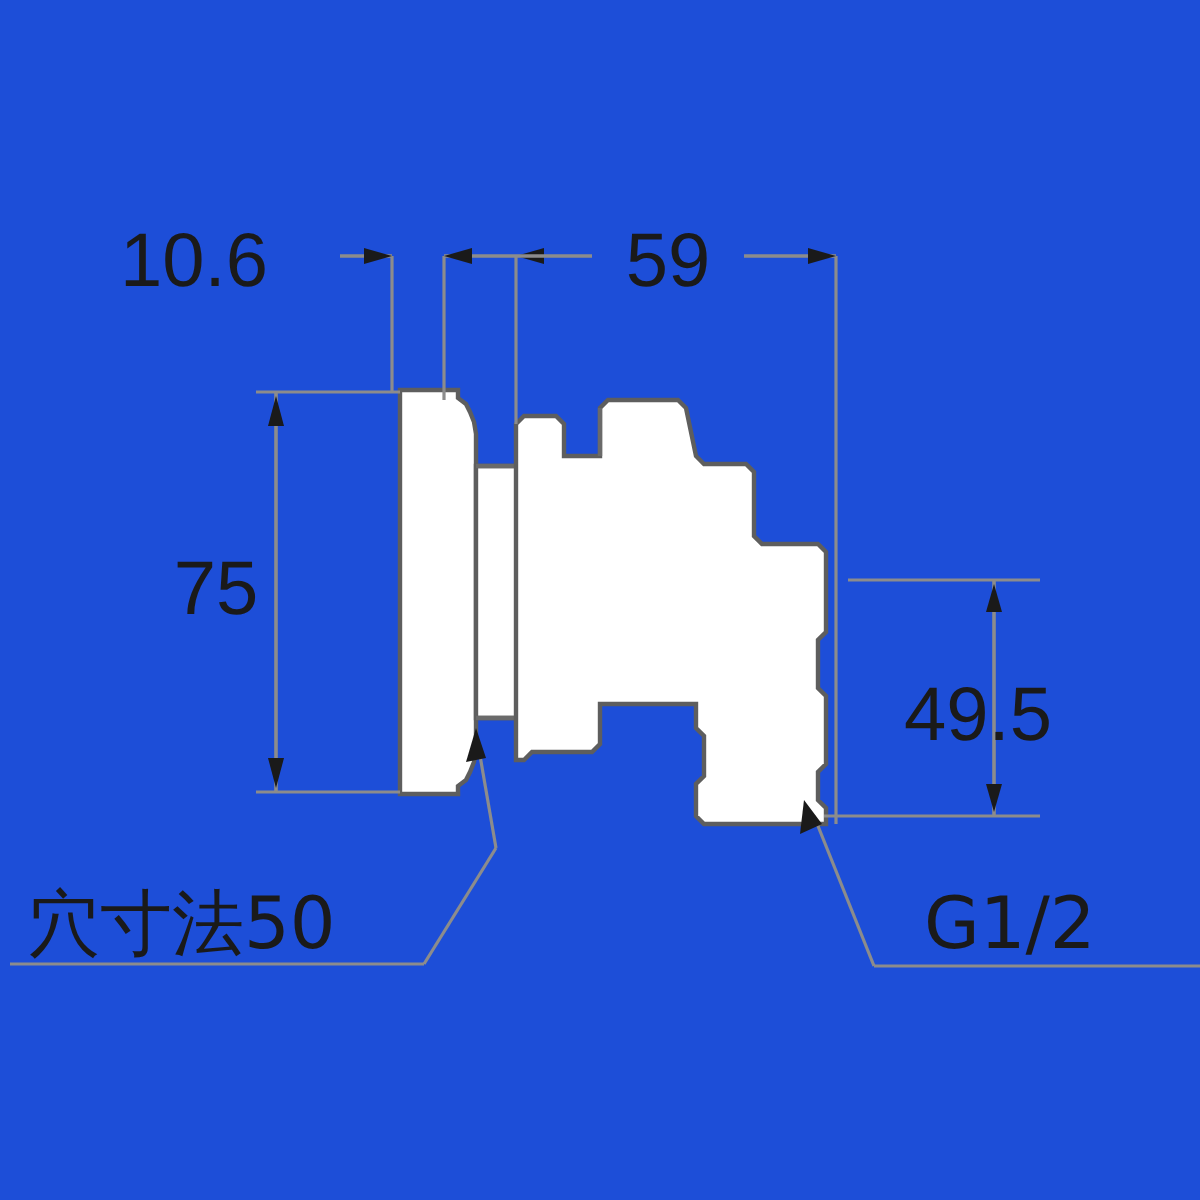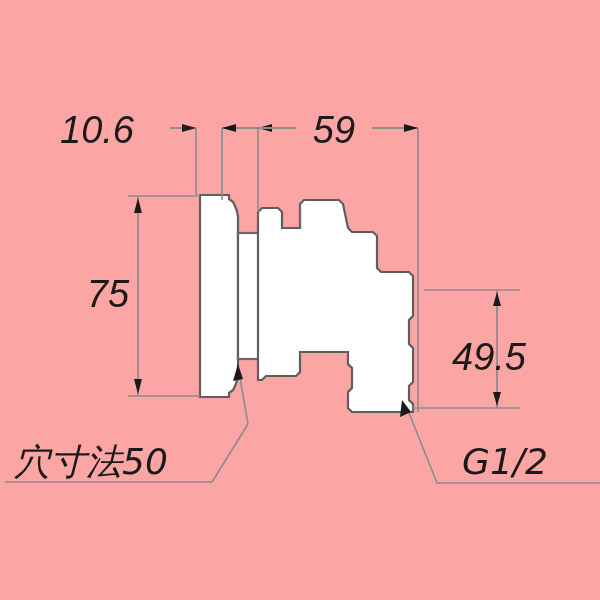--- a/index.html
+++ b/index.html
@@ -8,23 +8,22 @@
     padding: 0;
     background: #ffffff;
   }
   body {
     font-family: "Liberation Sans", sans-serif;
   }
   #drawing-root {
     position: relative;
     width: 600px;
     height: 600px;
-    background: #fca5a5;
+    background: #1d4ed8;
     overflow: hidden;
-    font-style: italic;
   }
   #drawing-svg {
     display: block;
     width: 600px;
     height: 600px;
   }
   .dim-text {
     font-family: "Liberation Sans", sans-serif;
     font-size: 38px;
     fill: #1a1a1a;

